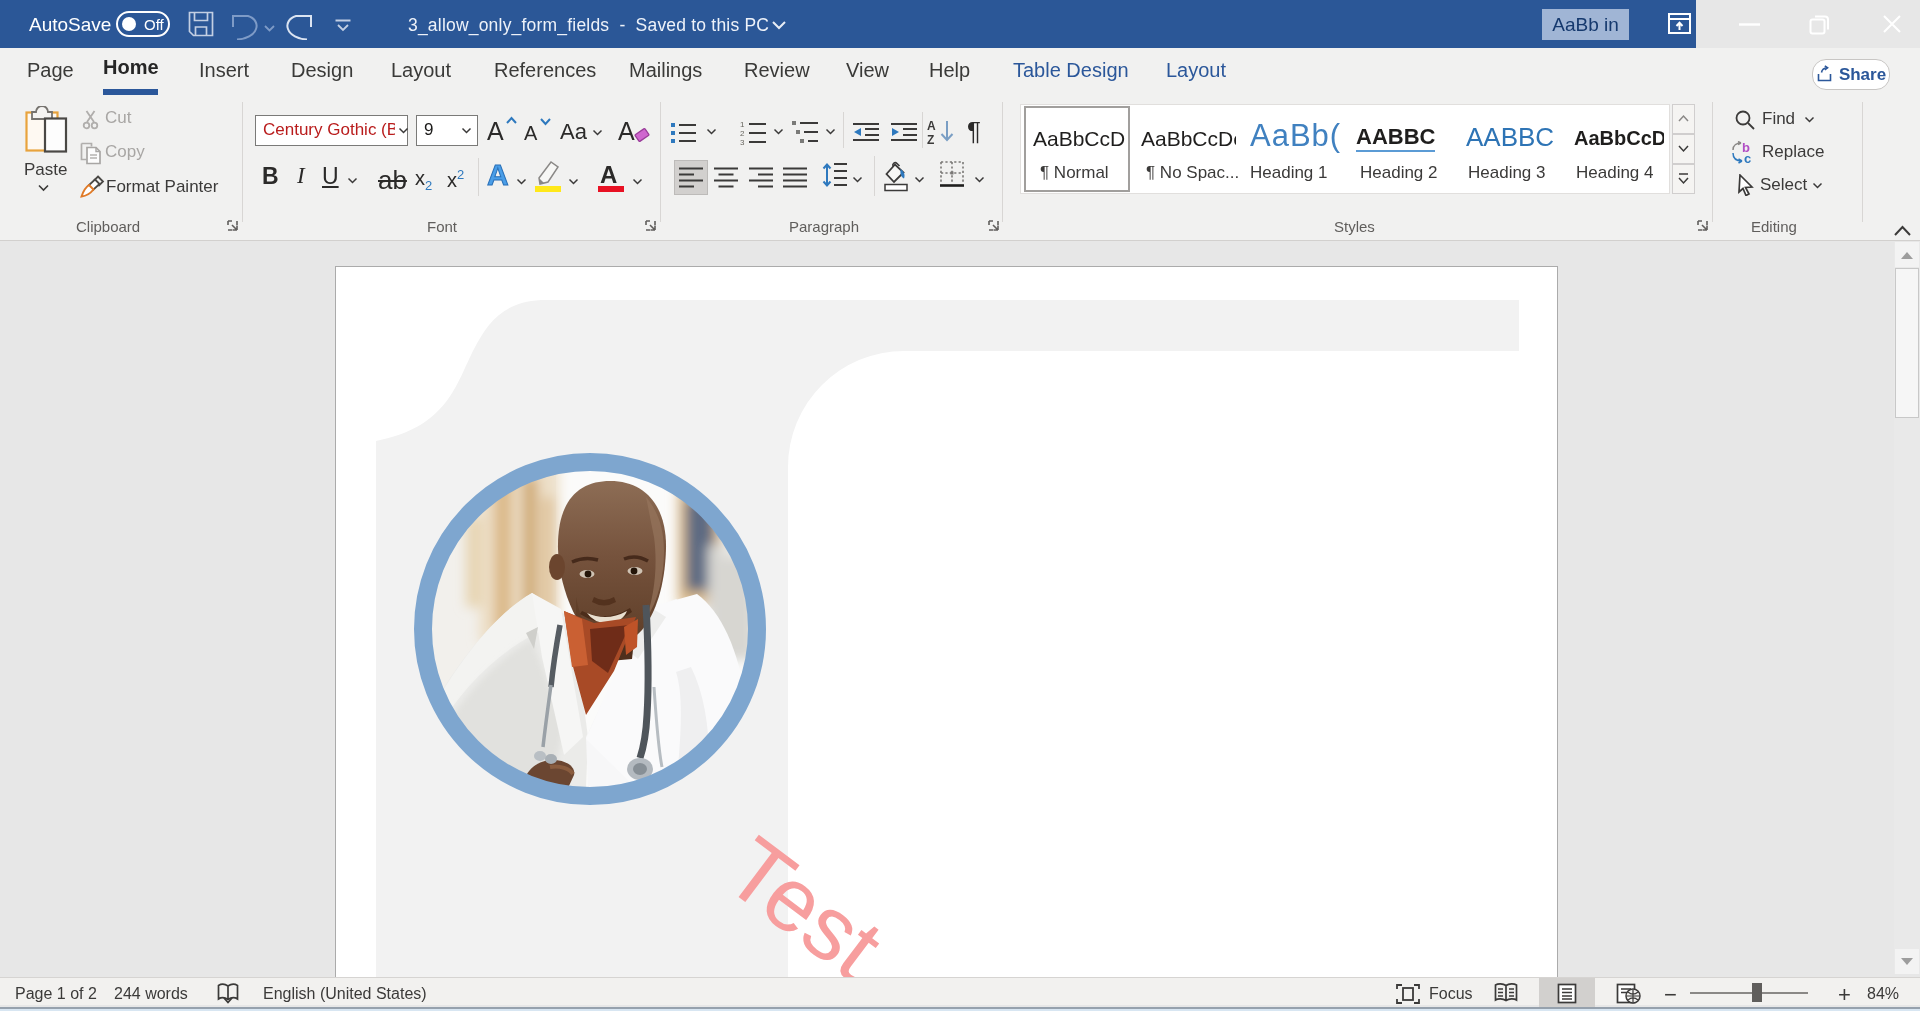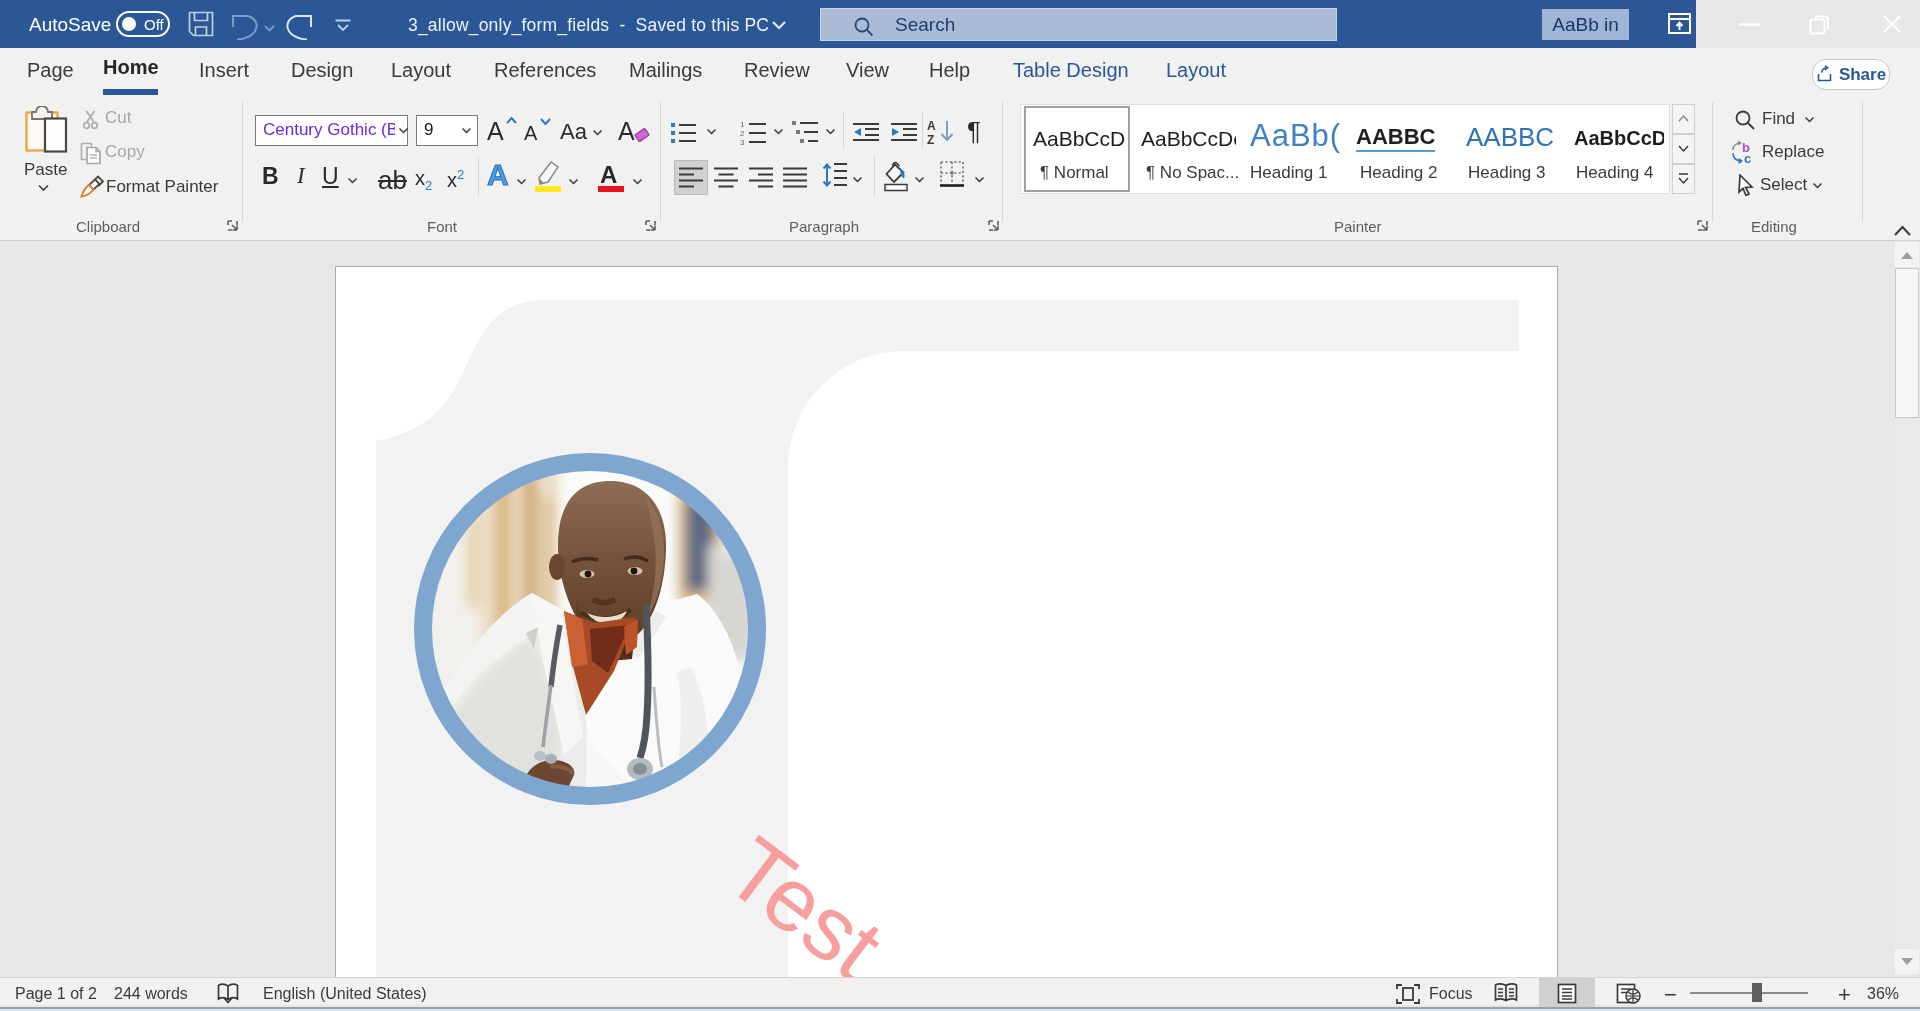--- a/index.html
+++ b/index.html
@@ -68,27 +68,20 @@
       <path d="M28 17 L28 6 L13 6 C 6 8 3 14 5 19 C 7 25 15 29 24 29.5" fill="none" stroke="#dbe4f2" stroke-width="2"></path>
     </svg>
     <svg class="abs" style="left:334px;top:19px" width="18" height="14" viewBox="0 0 18 14">
       <path d="M1.5 1.5 h15" stroke="#c3cfe3" stroke-width="2"></path>
       <path d="M4 6 l5 5 5 -5" fill="none" stroke="#c3cfe3" stroke-width="1.8"></path>
     </svg>
     <div id="doctitle">3_allow_only_form_fields&nbsp; - &nbsp;Saved to this PC</div>
     <svg class="abs" style="left:771px;top:21px" width="16" height="10" viewBox="0 0 16 10">
         <path d="M2 1 l6 6 6 -6" fill="none" stroke="#e8edf5" stroke-width="2"></path>
       </svg>
-    <div id="searchbox">
-      <svg class="abs" style="left:32px;top:7px" width="22" height="22" viewBox="0 0 22 22">
-          <circle cx="9" cy="9" r="6.5" fill="none" stroke="#24477f" stroke-width="1.8"></circle>
-          <path d="M14 14 l5.5 5.5" stroke="#24477f" stroke-width="1.8"></path>
-        </svg>
-      <div class="stext">Search</div>
-    </div>
     <div id="signin">AaBb in</div>
     <svg class="abs" style="left:1668px;top:13px" width="24" height="23" viewBox="0 0 24 23">
       <rect x="1" y="1" width="21" height="19" fill="none" stroke="#fff" stroke-width="2"></rect>
       <path d="M1 6 h21" stroke="#fff" stroke-width="2"></path>
       <path d="M11.5 17 v-7 M8.5 13 l3 -3.2 3 3.2" fill="none" stroke="#fff" stroke-width="2"></path>
     </svg>
     <svg class="abs" style="left:1739px;top:23px" width="21" height="3" viewBox="0 0 21 3">
         <path d="M0 1.5 h21" stroke="#fff" stroke-width="2.4"></path>
       </svg>
     <svg class="abs" style="left:1809px;top:15px" width="20" height="20" viewBox="0 0 20 20">
@@ -147,21 +140,21 @@
     <div class="abs rbtn-label gray" style="left:105px;top:46px">Copy</div>
     <svg class="abs" style="left:80px;top:79px" width="26" height="24" viewBox="0 0 26 24">
       <path d="M18 1.5 L23 6.5 L19 10.5 L14 5.5 Z" fill="none" stroke="#4a4845" stroke-width="1.8"></path>
       <path d="M15 4.5 L19.5 9 L13 15 L8.5 10.5 Z" fill="#fdfdfd" stroke="#4a4845" stroke-width="1.8"></path>
       <path d="M9 10 L13.5 14.5 C 10 19 6 21 1.5 21.5 C 3 17 4.5 13 9 10 Z" fill="#fff" stroke="#e07b28" stroke-width="2"></path>
     </svg>
     <div class="abs rbtn-label" style="left:106px;top:81px">Format Painter</div>
     <div class="gsep" style="left:242px"></div>
 
     <div class="abs" style="left:255px;top:19px;width:153px;height:31px;background:#fff;border:1px solid #7a7a78"></div>
-    <div class="abs" style="left:263px;top:24px;font-size:17px;color:#6d28d9;width:132px;overflow:hidden;white-space:nowrap">Century Gothic (B</div>
+    <div class="abs" style="left:263px;top:24px;font-size:17px;color:#b91c1c;width:132px;overflow:hidden;white-space:nowrap">Century Gothic (B</div>
     <svg class="abs" style="left:398px;top:31px" width="11" height="8" viewBox="0 0 11 8">
         <path d="M1.5 1.5 l4 4 4 -4" fill="none" stroke="#3b3a39" stroke-width="1.5"></path>
       </svg>
     <div class="abs" style="left:416px;top:19px;width:62px;height:31px;background:#fff;border:1px solid #7a7a78"></div>
     <div class="abs" style="left:424px;top:24px;font-size:17px;color:#1b1a19">9</div>
     <svg class="abs" style="left:461px;top:31px" width="11" height="8" viewBox="0 0 11 8">
         <path d="M1.5 1.5 l4 4 4 -4" fill="none" stroke="#3b3a39" stroke-width="1.5"></path>
       </svg>
     <div class="abs" style="left:487px;top:21px;font-size:25px;color:#2b2a29">A</div>
     <svg class="abs" style="left:505px;top:20px" width="13" height="9" viewBox="0 0 13 9">
@@ -348,21 +341,21 @@
     <svg class="abs" style="left:1812px;top:86px" width="11" height="8" viewBox="0 0 11 8">
         <path d="M1.5 1.5 l4 4 4 -4" fill="none" stroke="#3b3a39" stroke-width="1.5"></path>
       </svg>
     <div class="gsep" style="left:1862px"></div>
     <svg class="abs" style="left:1893px;top:128px" width="19" height="13" viewBox="0 0 19 13">
         <path d="M2 11 L9.5 3 L17 11" fill="none" stroke="#3b3a39" stroke-width="2"></path>
       </svg>
     <div class="glabel" style="left:76px">Clipboard</div>
     <div class="glabel" style="left:427px">Font</div>
     <div class="glabel" style="left:789px">Paragraph</div>
-    <div class="glabel" style="left:1334px">Painter</div>
+    <div class="glabel" style="left:1334px">Styles</div>
     <div class="glabel" style="left:1751px">Editing</div>
     <svg class="abs launcher" style="left:227px" viewBox="0 0 13 13" width="13" height="13">
         <path d="M1 1 v4 M1 1 h4 M1 10 h4 M10 1 v4" stroke="#605e5c" stroke-width="1.6" fill="none"></path>
         <path d="M5 5 l5 5 M10 10 v-4.5 M10 10 h-4.5" stroke="#605e5c" stroke-width="1.6" fill="none"></path>
       </svg>
     <svg class="abs launcher" style="left:645px" viewBox="0 0 13 13" width="13" height="13">
         <path d="M1 1 v4 M1 1 h4 M1 10 h4 M10 1 v4" stroke="#605e5c" stroke-width="1.6" fill="none"></path>
         <path d="M5 5 l5 5 M10 10 v-4.5 M10 10 h-4.5" stroke="#605e5c" stroke-width="1.6" fill="none"></path>
       </svg>
     <svg class="abs launcher" style="left:988px" viewBox="0 0 13 13" width="13" height="13">
@@ -509,17 +502,17 @@
     <svg class="abs" style="left:1616px;top:5px" width="26" height="21" viewBox="0 0 26 21">
       <rect x="1.5" y="1.5" width="17" height="18" fill="#fff" stroke="#3b3a39" stroke-width="1.7"></rect>
       <path d="M5 6 h10 M5 9.5 h6" stroke="#3b3a39" stroke-width="1.5"></path>
       <circle cx="17" cy="13" r="7" fill="#f2f1ef" stroke="#3b3a39" stroke-width="1.5"></circle>
       <path d="M10.5 13 h13 M17 6.5 v13 M12 9 c 3 2.5, 7 2.5, 10 0 M12 17 c 3 -2.5, 7 -2.5, 10 0" fill="none" stroke="#3b3a39" stroke-width="1.2"></path>
     </svg>
     <div class="abs" style="left:1664px;top:4px;font-size:22px;color:#3b3a39">−</div>
     <div class="abs" style="left:1690px;top:14px;width:118px;height:2px;background:#8a8886"></div>
     <div class="abs" style="left:1752px;top:5px;width:10px;height:19px;background:#605e5c"></div>
     <div class="abs" style="left:1838px;top:4px;font-size:22px;color:#3b3a39">+</div>
-    <div class="abs" style="left:1867px; top:7px;">36%</div>
+    <div class="abs" style="left:1867px; top:7px;">84%</div>
   </div>
   <div id="bottomstrip"></div>
 
 </div>
 
 </body></html>

